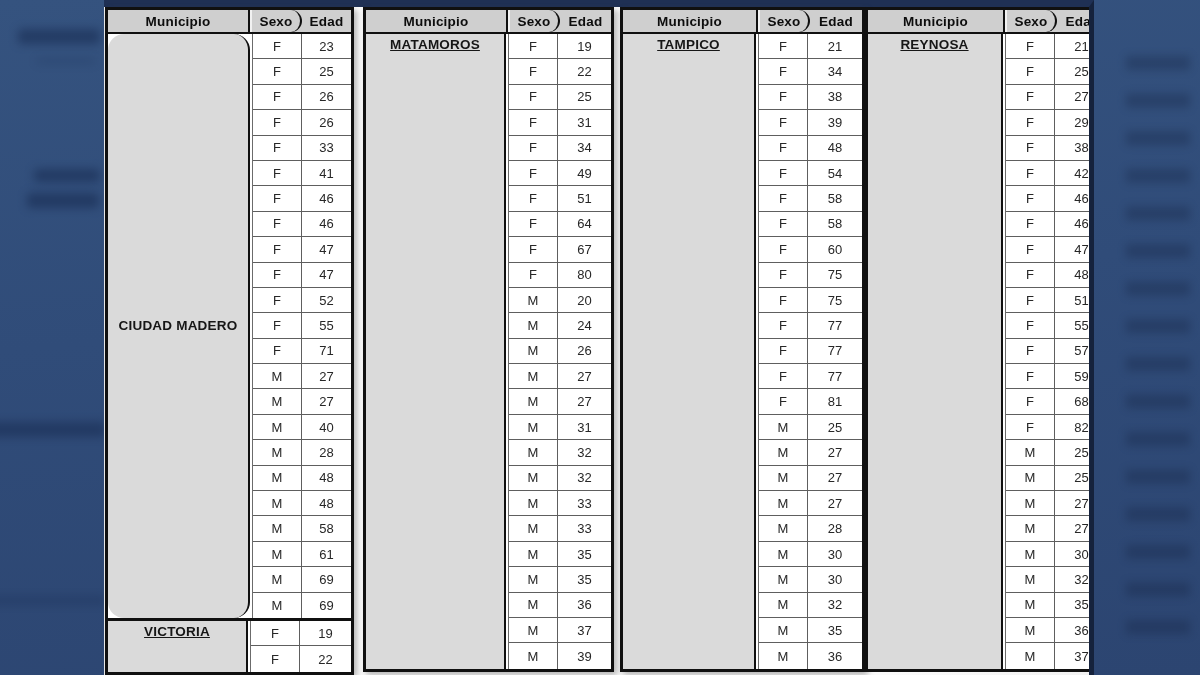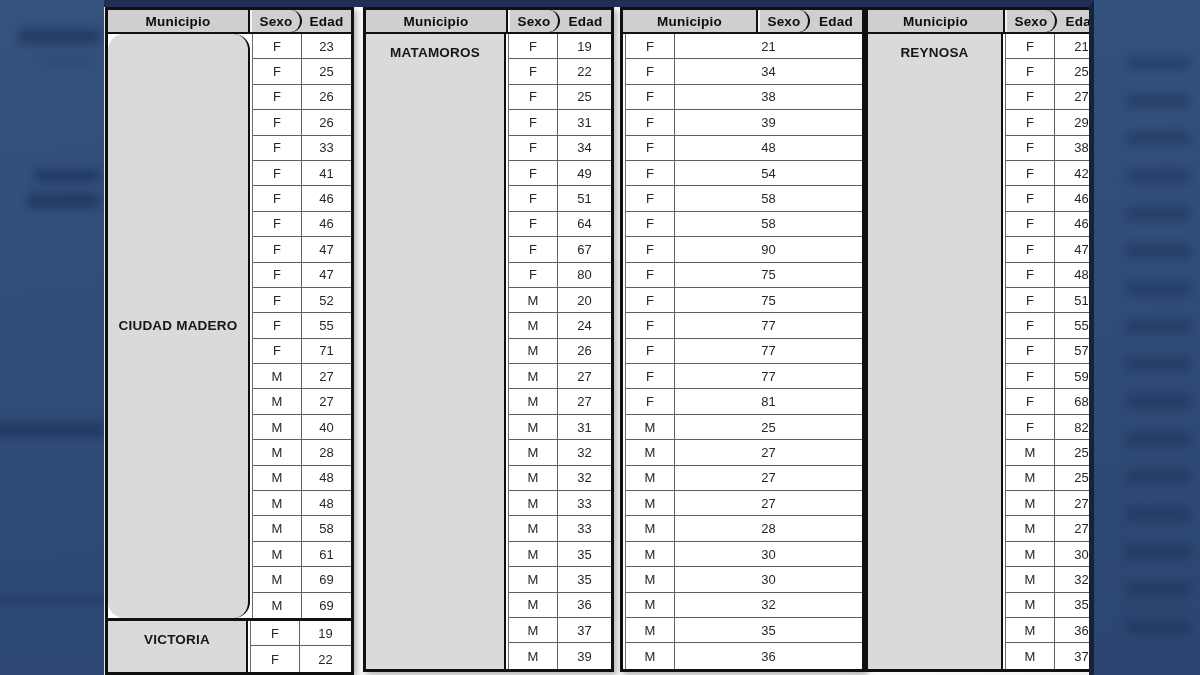--- a/index.html
+++ b/index.html
@@ -47,21 +47,21 @@
   .hgap{width:2px;background:#f2f2f2;}
   .th-s{width:48px;border-right:2px solid var(--line-strong,#101010);border-radius:11px;}
   .th-e{flex:1;}
   .section{display:flex;}
   .section + .section{border-top:3px solid var(--line-strong,#101010);}
   .mun{
     width:var(--mw);background:var(--mun-bg,#dadada);border-right:2px solid var(--line-strong,#101010);
     display:flex;justify-content:center;font-weight:bold;font-size:13.5px;color:#161616;letter-spacing:.2px;
   }
   .v-mid{align-items:center;border-radius:16px;}
-  .v-top{align-items:flex-start;padding-top:11px;box-sizing:border-box;}
+  .v-top{align-items:flex-start;padding-top:3px;box-sizing:border-box;text-decoration:underline;}
   .rows{margin-left:2px;flex:1;display:flex;flex-direction:column;border-left:1px solid #6b6b6b;}
   .row{display:flex;height:25.4px;box-sizing:border-box;border-bottom:1px solid #5e5e5e;}
   .row:last-child{border-bottom:none;}
   .cs{width:48px;border-right:1px solid #5e5e5e;display:flex;align-items:center;justify-content:center;font-size:13px;color:#272727;}
   .ce{flex:1;display:flex;align-items:center;justify-content:center;font-size:13px;color:#272727;}
 </style>
 </head>
 <body>
 
 <div id="canvas">
@@ -307,20 +307,21 @@
       </div>
     </div>
   <div class="tbl t3">
       <div class="thead">
         <div class="th th-m">Municipio</div>
         <div class="hgap"></div>
         <div class="th th-s">Sexo</div>
         <div class="th th-e">Edad</div>
       </div>
       <div class="section">
+        <div class="mun v-top">TAMPICO</div>
         <div class="rows">
           <div class="row">
             <div class="cs">F</div>
             <div class="ce">21</div>
           </div>
           <div class="row">
             <div class="cs">F</div>
             <div class="ce">34</div>
           </div>
           <div class="row">
@@ -342,21 +343,21 @@
           <div class="row">
             <div class="cs">F</div>
             <div class="ce">58</div>
           </div>
           <div class="row">
             <div class="cs">F</div>
             <div class="ce">58</div>
           </div>
           <div class="row">
             <div class="cs">F</div>
-            <div class="ce">90</div>
+            <div class="ce">60</div>
           </div>
           <div class="row">
             <div class="cs">F</div>
             <div class="ce">75</div>
           </div>
           <div class="row">
             <div class="cs">F</div>
             <div class="ce">75</div>
           </div>
           <div class="row">

